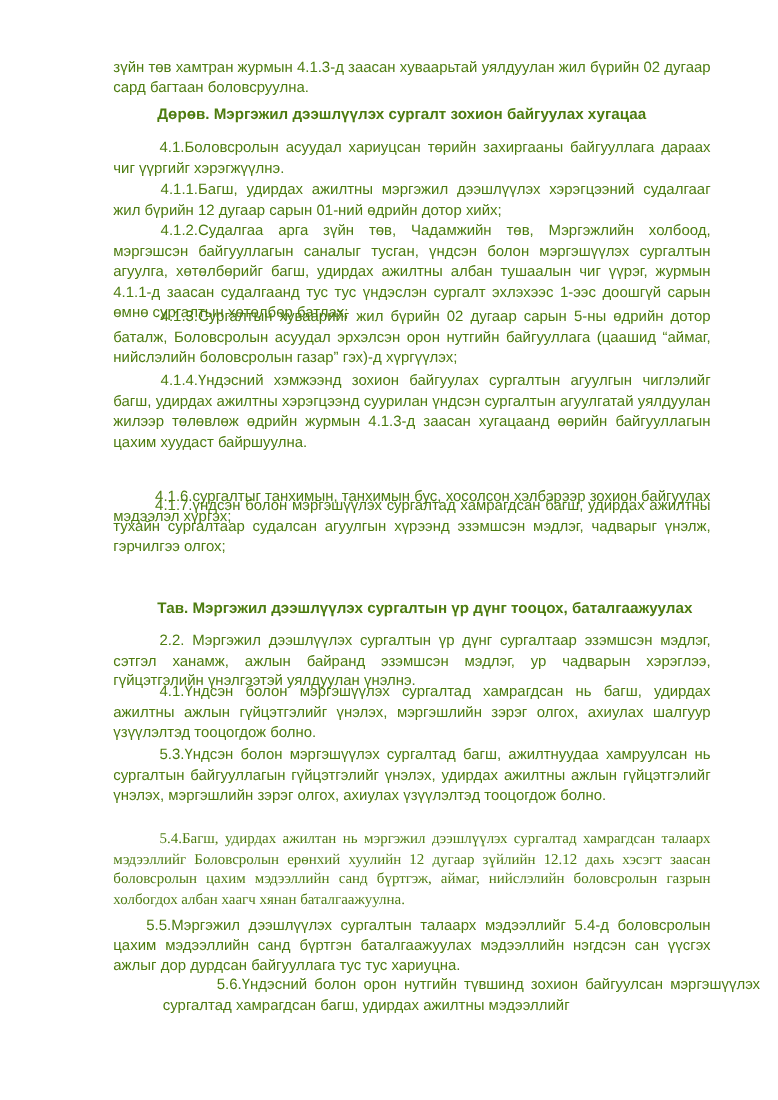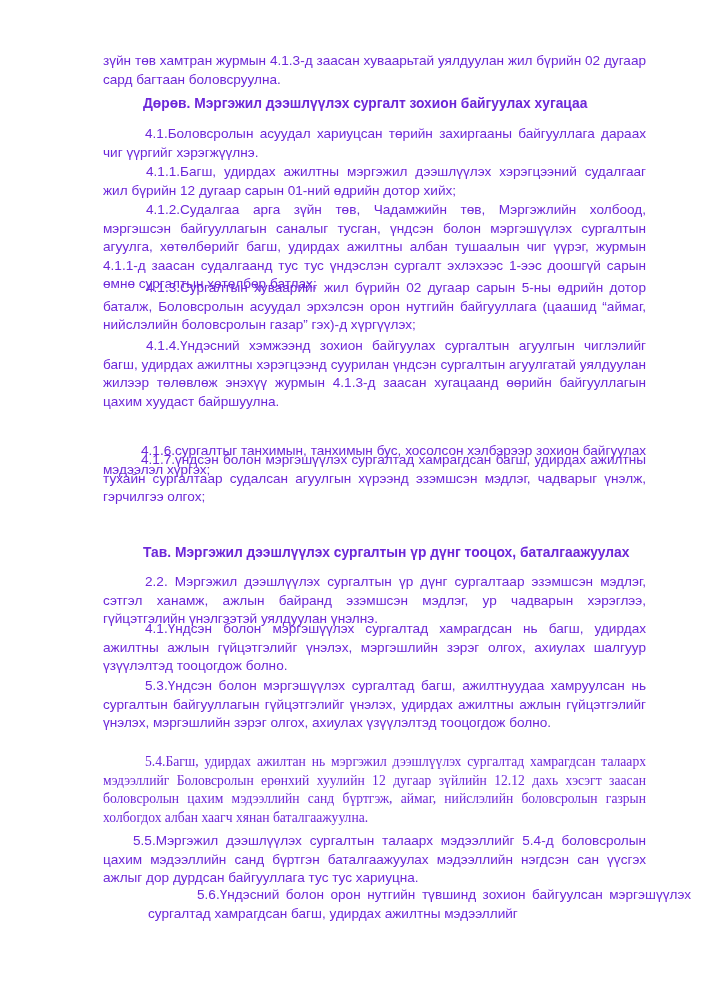--- a/index.html
+++ b/index.html
@@ -1,39 +1,39 @@
 <!DOCTYPE html>
 <html><head>
   <meta charset="utf-8">
   <style>
     html, body { margin: 0; padding: 0; background: #ffffff; }
     body { width: 707px; height: 1000px; overflow: hidden; position: relative; }
     .page {
       position: absolute; left: 0; top: 0; width: 707px; height: 1000px;
-      background: #ffffff; color: #6d28d9;
+      background: #ffffff; color: #4d7c0f;
       font-family: "Liberation Sans", sans-serif;
       font-size: 13.6px; line-height: 18.5px;
     }
     .p { position: absolute; left: 103px; width: 543px; text-align: justify; margin: 0; }
     .heading { position: absolute; margin: 0; font-weight: bold; font-size: 13.8px; line-height: 18px; white-space: nowrap; }
   </style>
 </head>
 <body>
 
 <div class="page">
 
   <p class="p" style="top:52px; text-indent:0;">зүйн төв хамтран журмын 4.1.3-д заасан хуваарьтай уялдуулан жил бүрийн 02 дугаар сард багтаан боловсруулна.</p>
 
   <h2 class="heading" style="left:143px; top:95px;">Дөрөв. Мэргэжил дээшлүүлэх сургалт зохион байгуулах хугацаа</h2>
 
   <p class="p" style="top:125px; text-indent:42px;">4.1.Боловсролын асуудал хариуцсан төрийн захиргааны байгууллага дараах чиг үүргийг хэрэгжүүлнэ.</p>
   <p class="p" style="top:163px; text-indent:43px;">4.1.1.Багш, удирдах ажилтны мэргэжил дээшлүүлэх хэрэгцээний судалгааг жил бүрийн 12 дугаар сарын 01-ний өдрийн дотор хийх;</p>
   <p class="p" style="top:201px; text-indent:43px;">4.1.2.Судалгаа арга зүйн төв, Чадамжийн төв, Мэргэжлийн холбоод, мэргэшсэн байгууллагын саналыг тусган, үндсэн болон мэргэшүүлэх сургалтын агуулга, хөтөлбөрийг багш, удирдах ажилтны албан тушаалын чиг үүрэг, журмын 4.1.1-д заасан судалгаанд тус тус үндэслэн сургалт эхлэхээс 1-ээс доошгүй сарын өмнө сургалтын хөтөлбөр батлах;</p>
   <p class="p" style="top:279px; text-indent:43px;">4.1.3.Сургалтын хуваарийг жил бүрийн 02 дугаар сарын 5-ны өдрийн дотор баталж, Боловсролын асуудал эрхэлсэн орон нутгийн байгууллага (цаашид “аймаг, нийслэлийн боловсролын газар” гэх)-д хүргүүлэх;</p>
-  <p class="p" style="top:337px; text-indent:43px;">4.1.4.Үндэсний хэмжээнд зохион байгуулах сургалтын агуулгын чиглэлийг багш, удирдах ажилтны хэрэгцээнд суурилан үндсэн сургалтын агуулгатай уялдуулан жилээр төлөвлөж энэхүү журмын 4.1.3-д заасан хугацаанд өөрийн байгууллагын цахим хуудаст байршуулна.</p>
+  <p class="p" style="top:337px; text-indent:43px;">4.1.4.Үндэсний хэмжээнд зохион байгуулах сургалтын агуулгын чиглэлийг багш, удирдах ажилтны хэрэгцээнд суурилан үндсэн сургалтын агуулгатай уялдуулан жилээр төлөвлөж өдрийн журмын 4.1.3-д заасан хугацаанд өөрийн байгууллагын цахим хуудаст байршуулна.</p>
   <p class="p" style="top:402px; text-indent:38px;margin-top:40px;">4.1.6.сургалтыг танхимын, танхимын бус, хосолсон хэлбэрээр зохион байгуулах мэдээлэл хүргэх;</p>
   <p class="p" style="top:451px; text-indent:38px;">4.1.7.үндсэн болон мэргэшүүлэх сургалтад хамрагдсан багш, удирдах ажилтны тухайн сургалтаар судалсан агуулгын хүрээнд эзэмшсэн мэдлэг, чадварыг үнэлж, гэрчилгээ олгох;</p>
 
   <h2 class="heading" style="left:143px; top:544px;">Тав. Мэргэжил дээшлүүлэх сургалтын үр дүнг тооцох, баталгаажуулах</h2>
 
   <p class="p" style="top:573px; text-indent:42px;">2.2. Мэргэжил дээшлүүлэх сургалтын үр дүнг сургалтаар эзэмшсэн мэдлэг, сэтгэл ханамж, ажлын байранд эзэмшсэн мэдлэг, ур чадварын хэрэглээ, гүйцэтгэлийн үнэлгээтэй уялдуулан үнэлнэ.</p>
   <p class="p" style="top:620px; text-indent:42px;">4.1.Үндсэн болон мэргэшүүлэх сургалтад хамрагдсан нь багш, удирдах ажилтны ажлын гүйцэтгэлийг үнэлэх, мэргэшлийн зэрэг олгох, ахиулах шалгуур үзүүлэлтэд тооцогдож болно.</p>
   <p class="p" style="top:677px; text-indent:42px;">5.3.Үндсэн болон мэргэшүүлэх сургалтад багш, ажилтнуудаа хамруулсан нь сургалтын байгууллагын гүйцэтгэлийг үнэлэх, удирдах ажилтны ажлын гүйцэтгэлийг үнэлэх, мэргэшлийн зэрэг олгох, ахиулах үзүүлэлтэд тооцогдож болно.</p>
   <p class="p" style="top:753px; text-indent:42px;font-family:Liberation Serif, serif;">5.4.Багш, удирдах ажилтан нь мэргэжил дээшлүүлэх сургалтад хамрагдсан талаарх мэдээллийг Боловсролын ерөнхий хуулийн 12 дугаар зүйлийн 12.12 дахь хэсэгт заасан боловсролын  цахим мэдээллийн санд бүртгэж, аймаг, нийслэлийн боловсролын газрын холбогдох албан хаагч хянан баталгаажуулна.</p>
   <p class="p" style="top:832px; text-indent:30px;">5.5.Мэргэжил дээшлүүлэх сургалтын талаарх мэдээллийг 5.4-д боловсролын цахим  мэдээллийн санд бүртгэн баталгаажуулах мэдээллийн нэгдсэн сан үүсгэх ажлыг дор дурдсан байгууллага тус тус хариуцна.</p>

